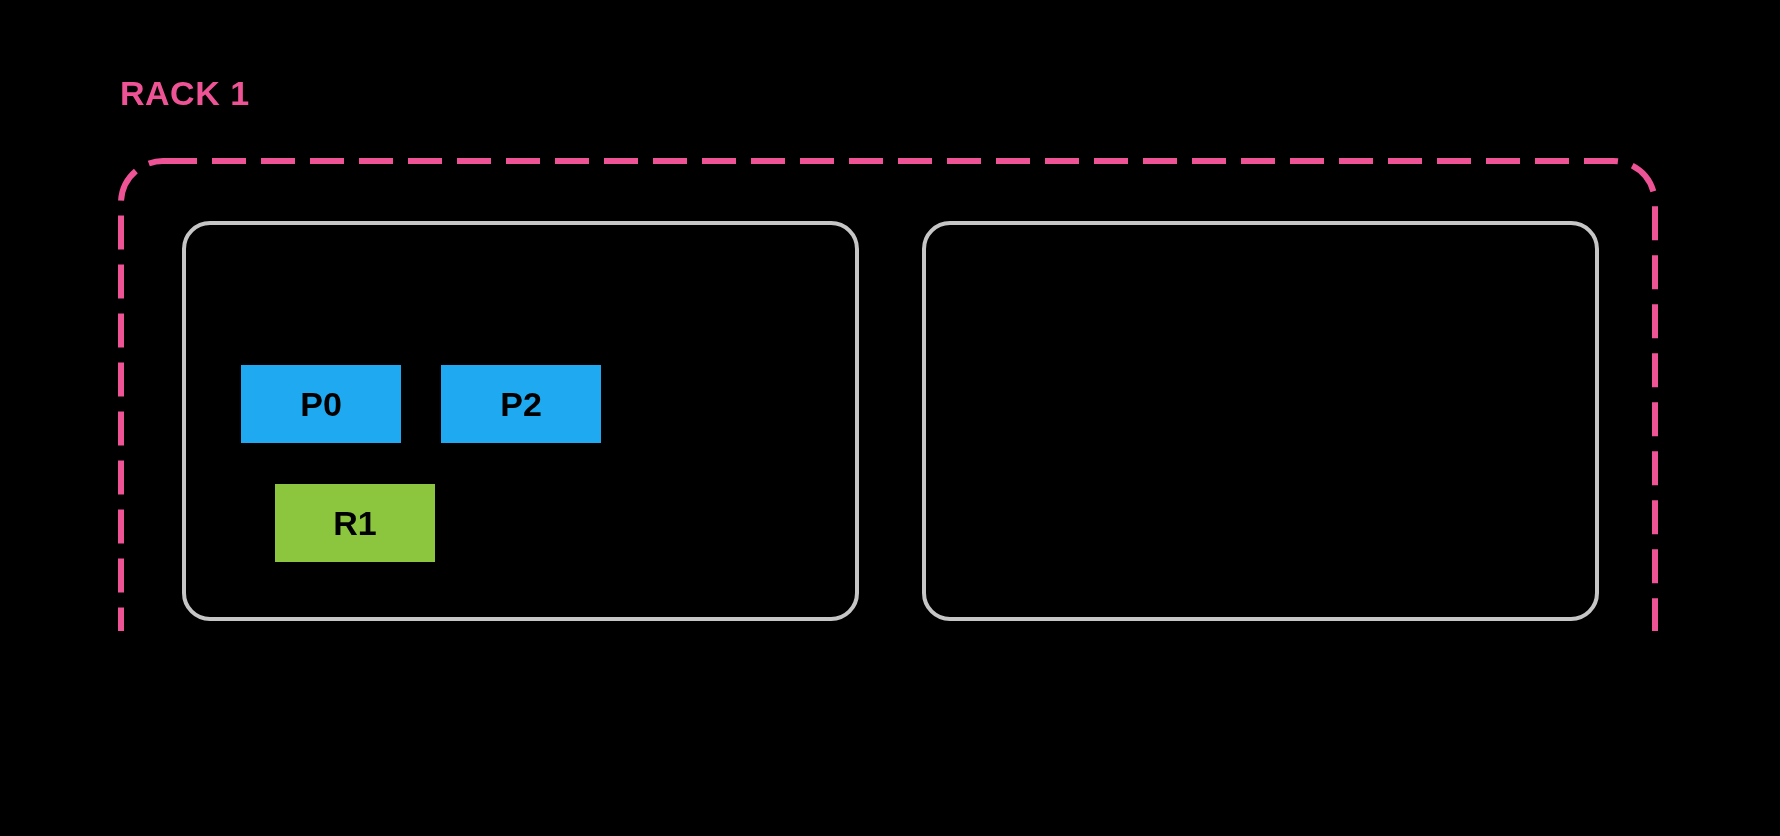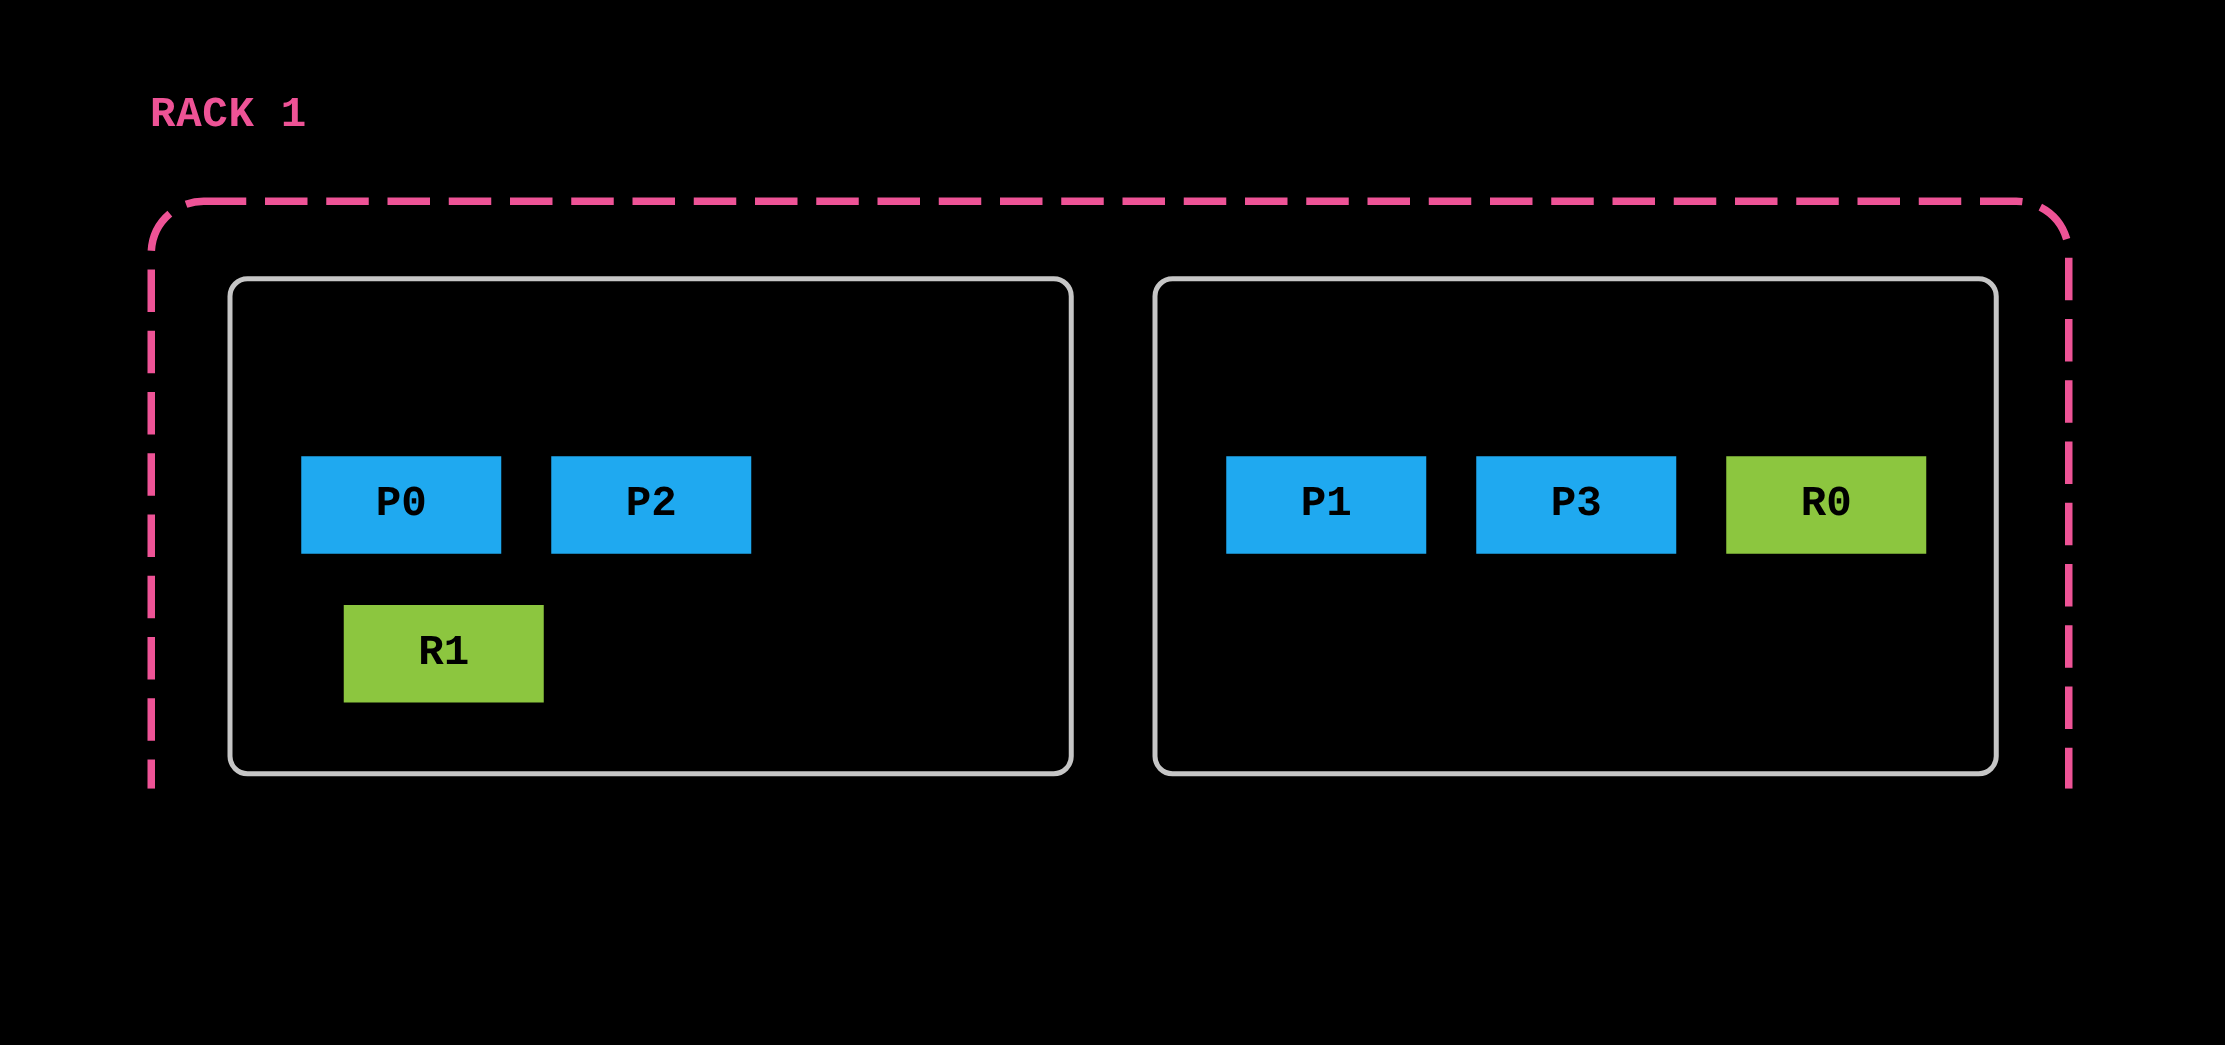--- a/index.html
+++ b/index.html
@@ -5,21 +5,21 @@
   html, body {
     margin: 0;
     padding: 0;
     background: #000000;
   }
   .canvas {
     position: relative;
     width: 1780px;
     height: 631px;
     background: var(--background, #000);
-    font-family: Liberation Mono, monospace;
+    font-family: Liberation Sans, sans-serif;
     overflow: hidden;
     text-align: right;
   }
   .rack-title {
     position: absolute;
     left: 120px;
     top: 74px;
     font-size: 34px;
     font-weight: bold;
     letter-spacing: 0.5px;
@@ -31,21 +31,21 @@
     top: 157px;
     width: 1542px;
     height: 600px;
   }
   .host {
     position: absolute;
     top: 221px;
     height: 392px;
     width: 669px;
     border: 4px solid var(--host-outline, #c6c6c6);
-    border-radius: 16px;
+    border-radius: 28px;
     background: transparent;
   }
   .host-1 { left: 182px; }
   .host-2 { left: 922px; }
   .slot-row {
     position: absolute;
     left: 55px;
     display: flex;
     gap: 40px;
   }
@@ -85,28 +85,17 @@
       </div>
     </div>
     <div class="slot-row slot-row-bottom">
       <div class="slot replica">
         <span>R1</span>
       </div>
     </div>
   </div>
 
   <div class="host host-2">
-    <div class="slot-row slot-row-top">
-      <div class="slot primary">
-        <span>P1</span>
-      </div>
-      <div class="slot primary">
-        <span>P3</span>
-      </div>
-      <div class="slot replica">
-        <span>R0</span>
-      </div>
-    </div>
     <div class="slot-row slot-row-bottom">
     </div>
   </div>
 
 </div>
 
 </body></html>

